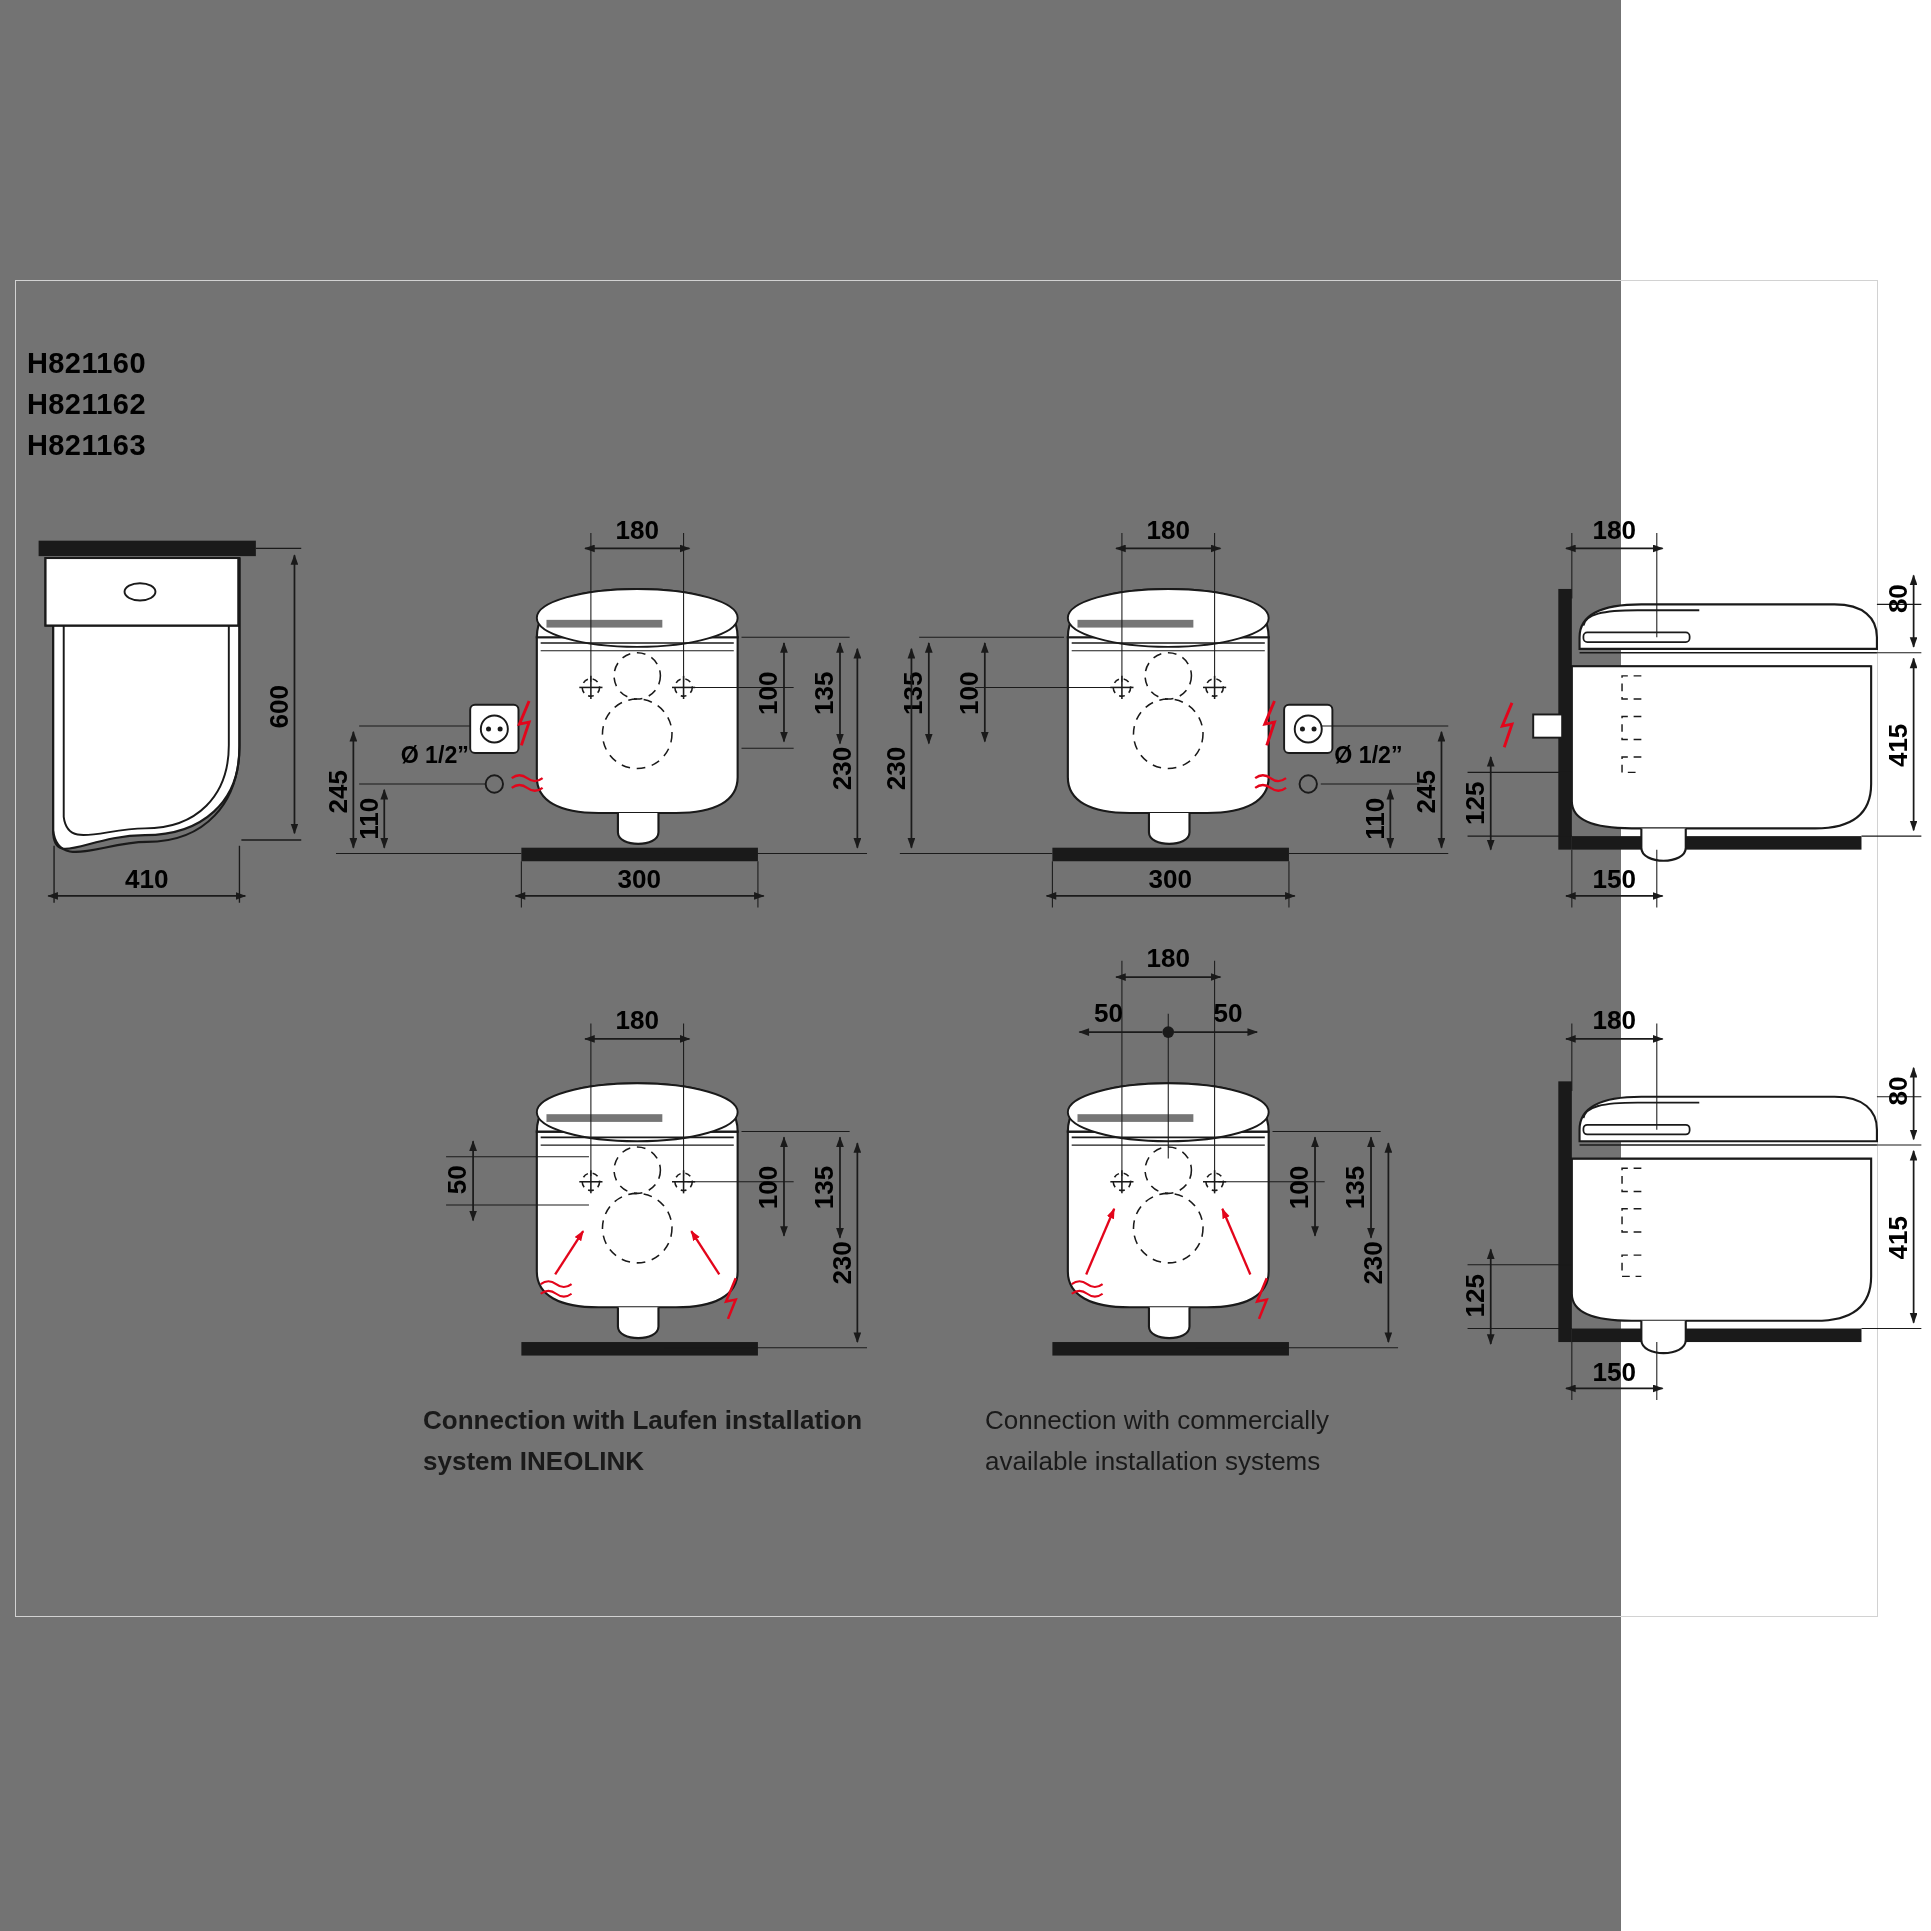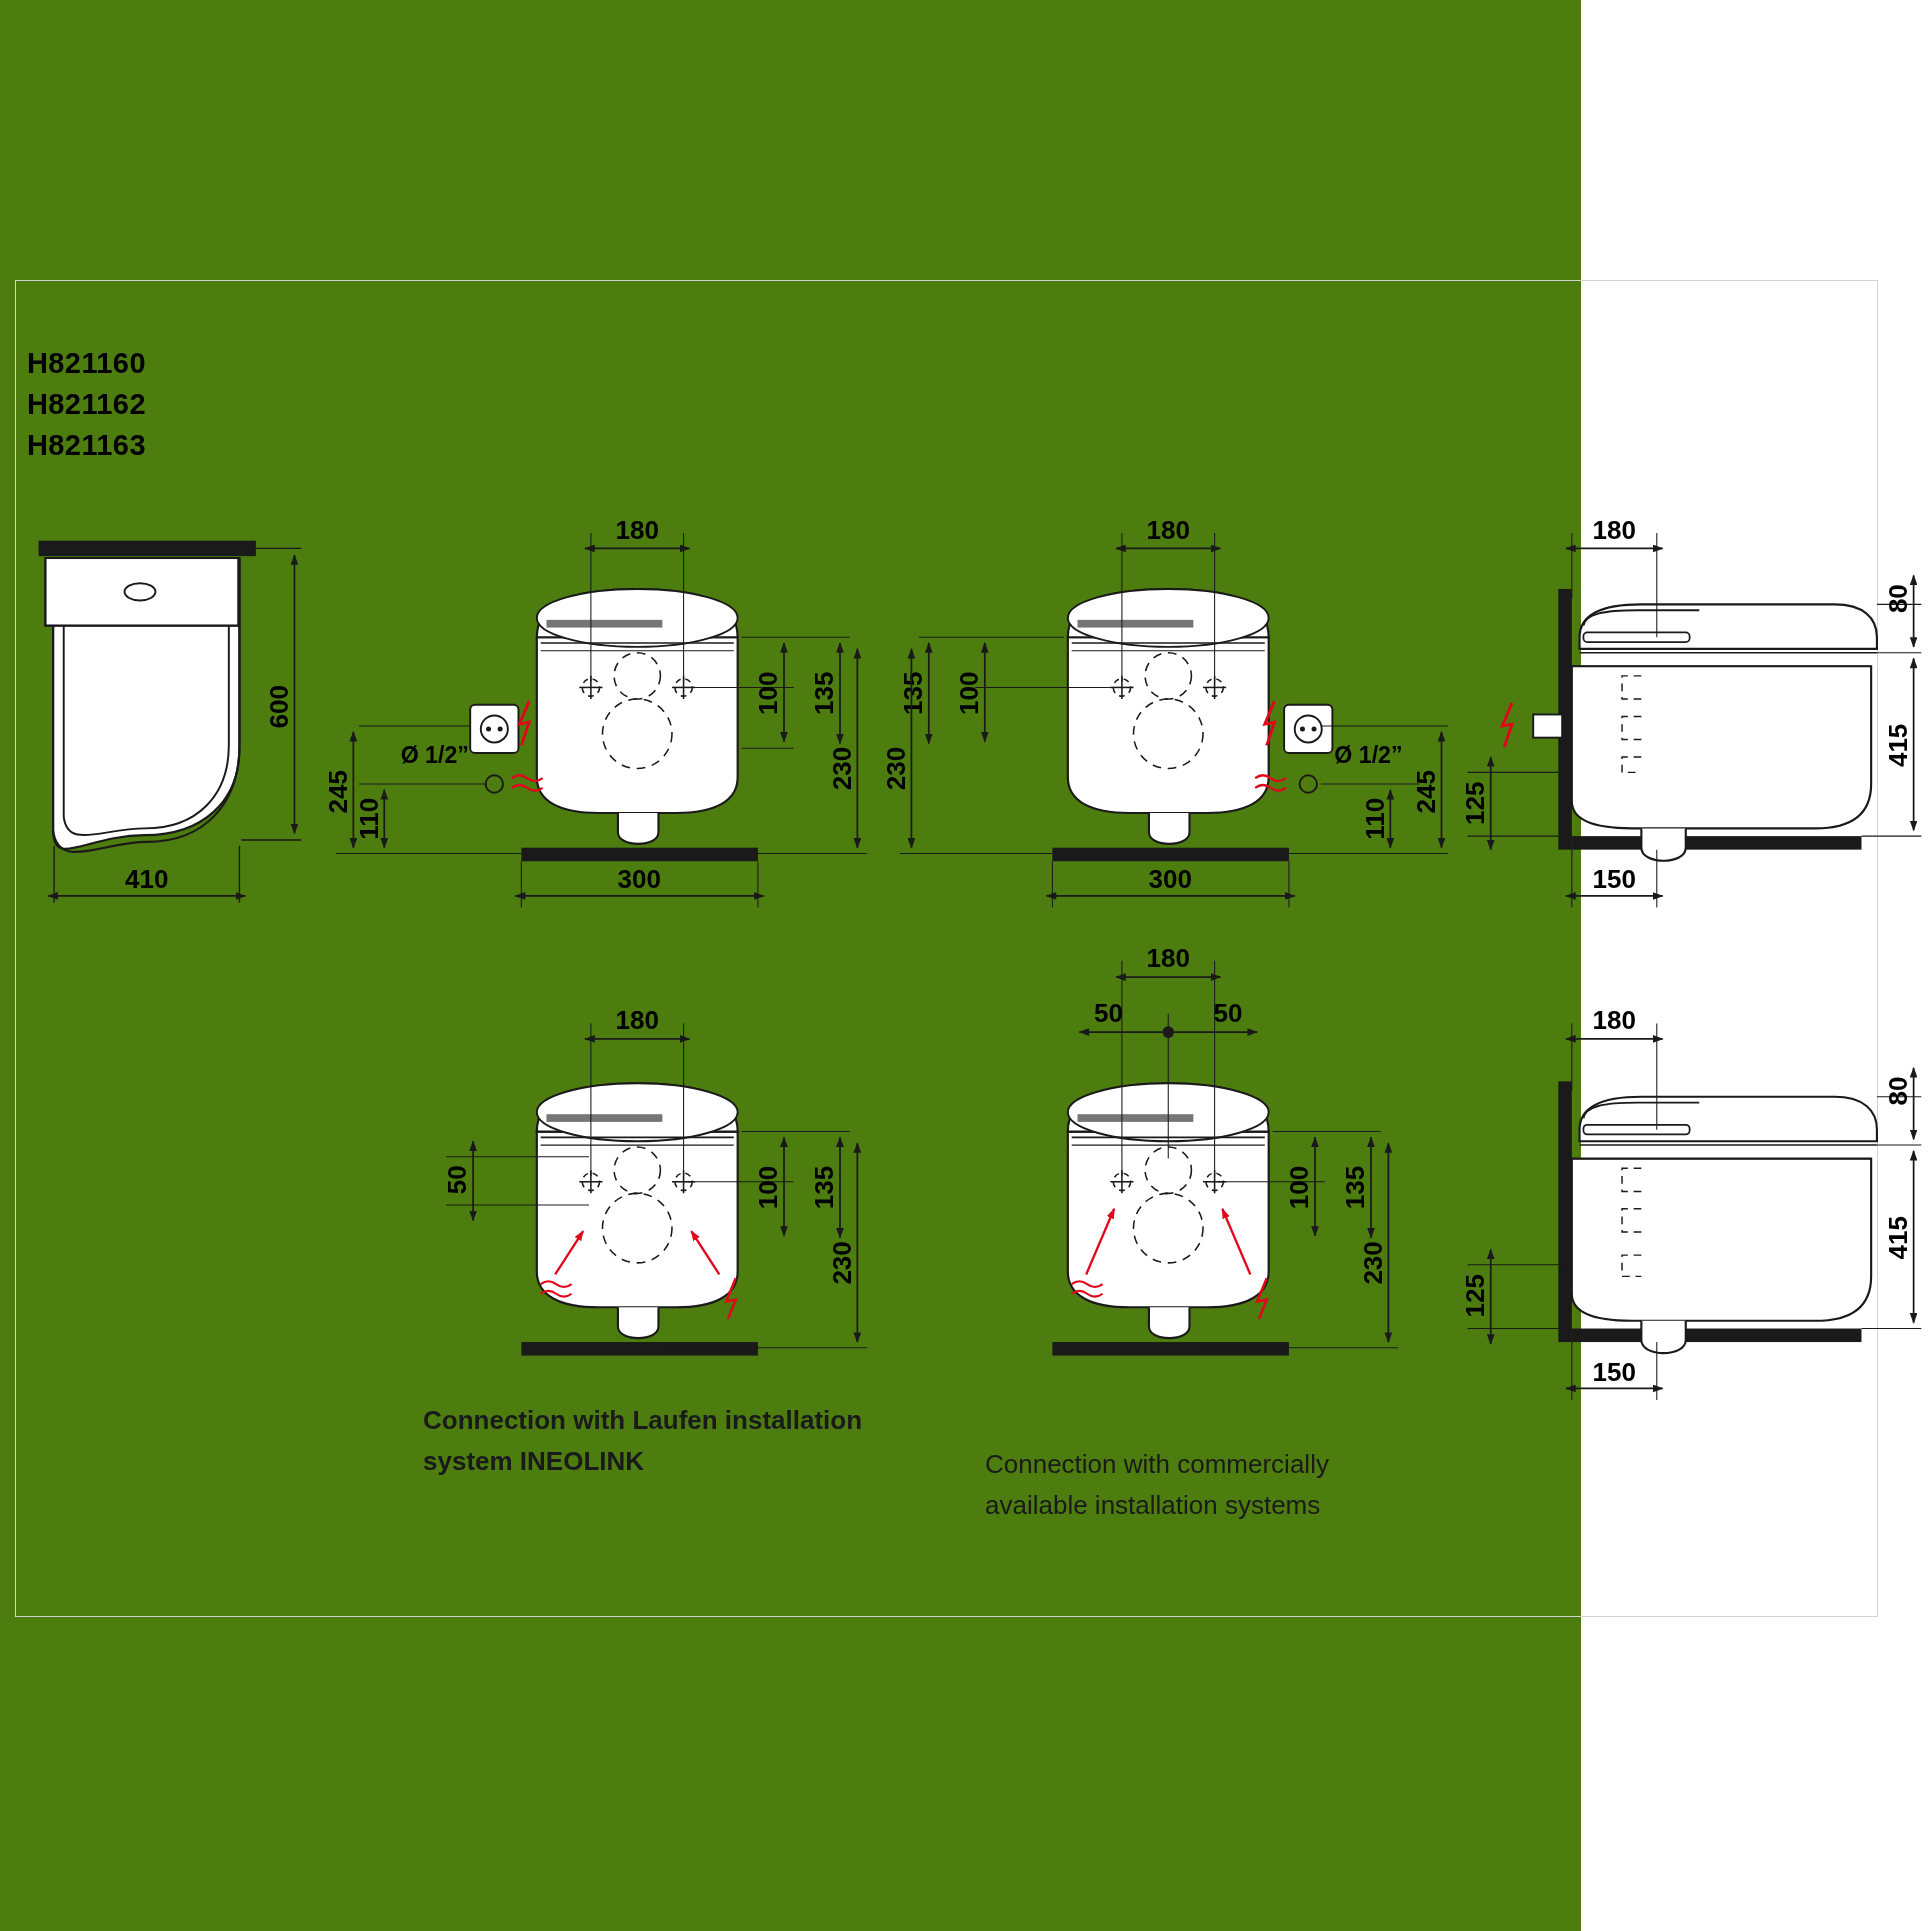--- a/index.html
+++ b/index.html
@@ -12,21 +12,22 @@
     height: 1931px;
     font-family: "Liberation Sans", sans-serif;
     color: #000000;
     overflow: hidden;
   }
   #sheet {
     position: absolute;
     left: 0; top: 0;
     width: 1581px;
     height: 1931px;
-    background: #4d7c0f;
+    background: #737373;
+    padding-left: 40px;
   }
   .frame {
     position: absolute;
     left: 15.4px;
     top: 280px;
     width: 1863px;
     height: 1337px;
     border: 1px solid #d2d2d2;
     box-sizing: border-box;
   }
@@ -61,21 +62,21 @@
     fill: #000000;
   }
   .capt {
     position: absolute;
     font-size: 26px;
     line-height: 41px;
     color: #1a1a1a;
     white-space: pre-line;
   }
   .capt1 { left: 423px; top: 1400px; width: 454px; font-weight: bold; }
-  .capt2 { left: 985px; top: 1444px; width: 454px; }
+  .capt2 { left: 985px; top: 1400px; width: 454px; }
 </style>
 </head>
 <body>
 
 <div id="sheet">
 
   <div class="frame"></div>
 
   <div class="codes">
     <div>H821160</div>

